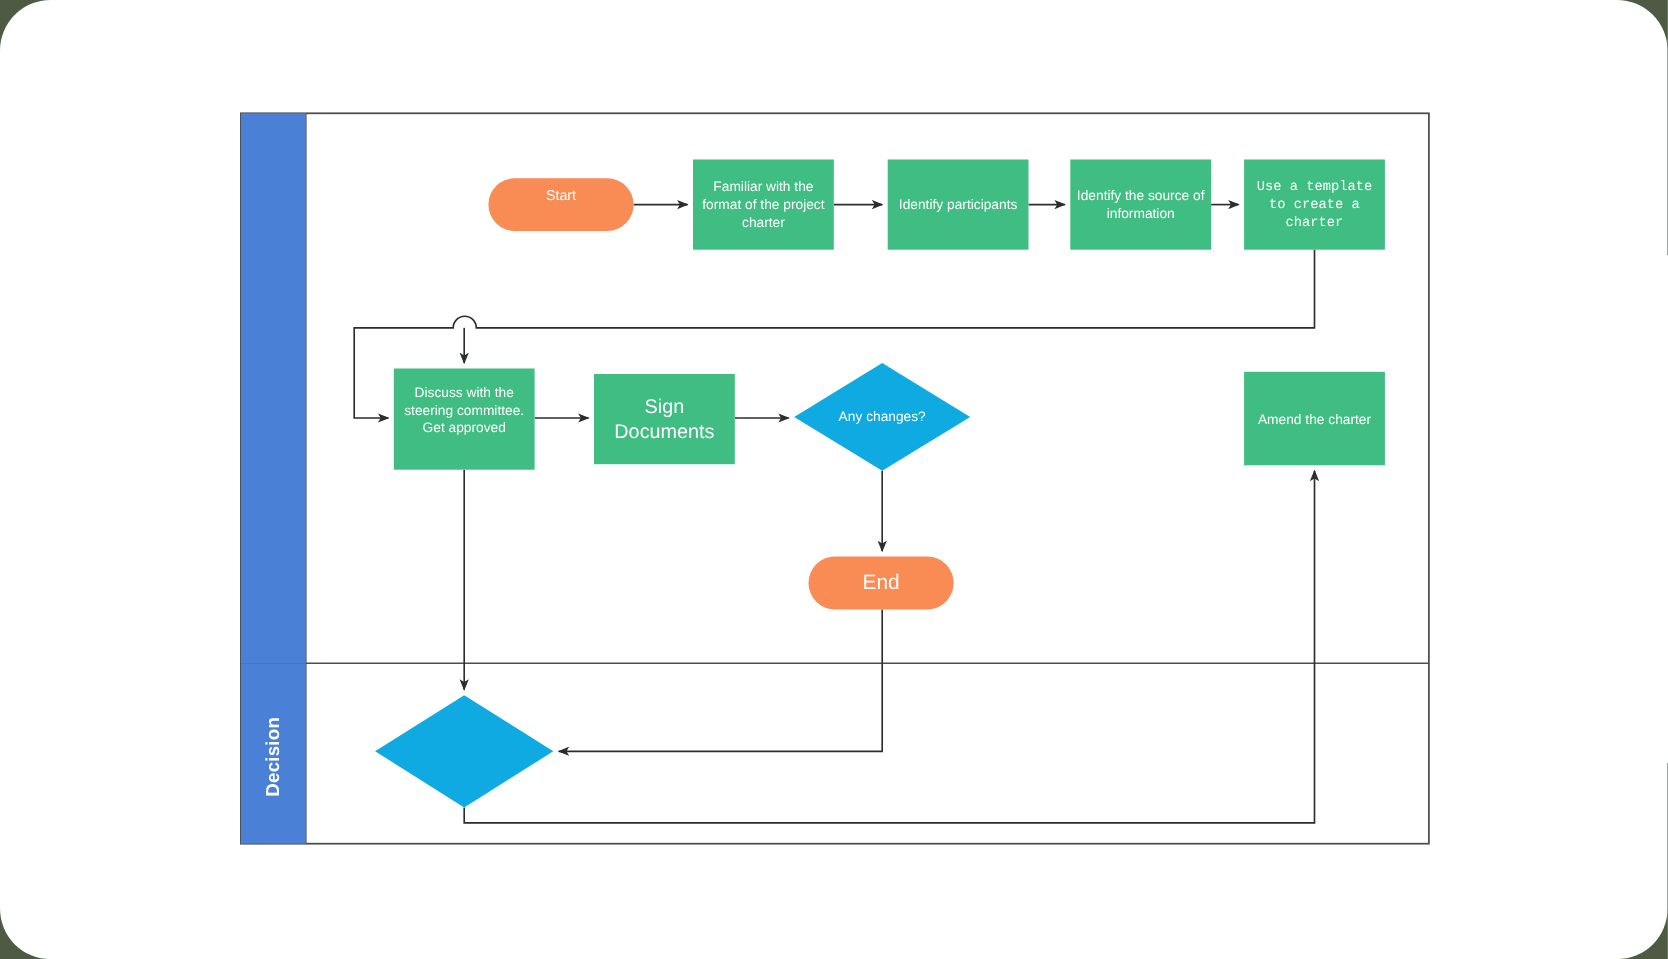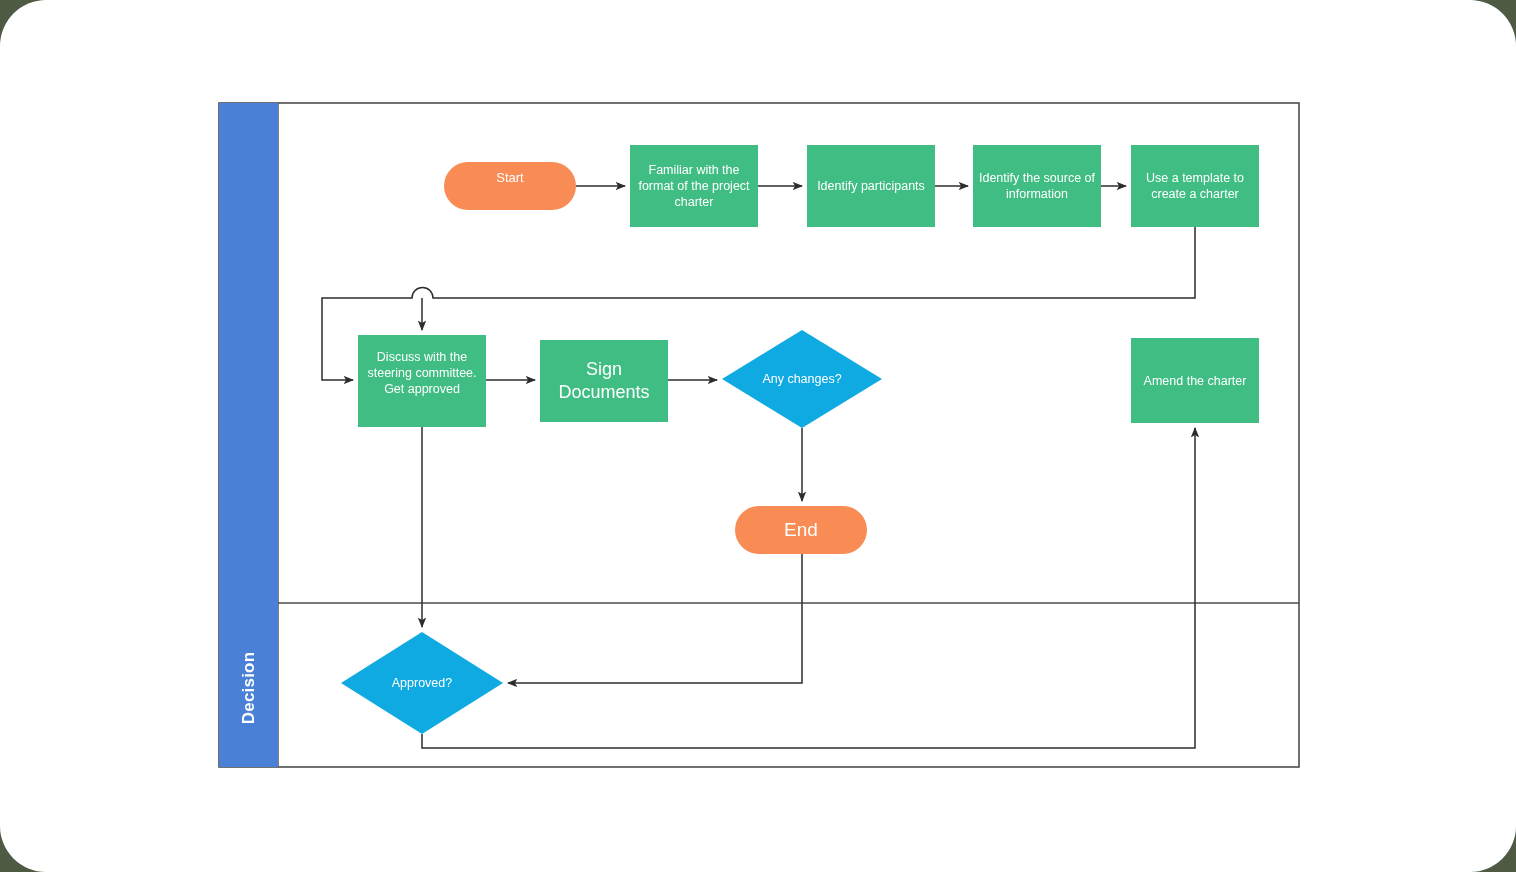--- a/index.html
+++ b/index.html
@@ -132,27 +132,26 @@
   <div class="lane-label" style="left:169px; top:678px; width:160px; font-size:17px; transform:rotate(-90deg);">Decision</div>
 
   <div class="node-text" style="left:444px; top:162px; width:132px; height:32px; font-size:13px;">Start</div>
 
   <div class="node-text" style="left:809px; top:145px; width:124px; height:82px; font-size:12.5px;">Identify participants</div>
 
   <div class="node-text" style="left:632px; top:145px; width:124px; height:82px; font-size:12.5px;">Familiar with the format of the project charter</div>
 
   <div class="node-text" style="left:975px; top:145px; width:124px; height:82px; font-size:12.5px;">Identify the source of information</div>
 
-  <div class="node-text" style="left:1133px; top:145px; width:124px; height:82px; font-size:12.5px;">Use a template to create a charter</div>
+  <div class="node-text" style="left:1133px; top:145px; width:124px; height:82px; font-size:12.5px;font-family:Liberation Mono, monospace;">Use a template to create a charter</div>
 
   <div class="node-text" style="left:359px; top:335px; width:126px; height:76px; font-size:12.5px;border-radius:14px;">Discuss with the steering committee. Get approved</div>
 
   <div class="node-text" style="left:542px; top:340px; width:124px; height:82px; font-size:18px;">Sign Documents</div>
 
   <div class="node-text" style="left:734px; top:355px; width:136px; height:48px; font-size:12.5px;">Any changes?</div>
 
   <div class="node-text" style="left:1133px; top:338px; width:124px; height:85px; font-size:12.5px;">Amend the charter</div>
 
   <div class="node-text" style="left:735px; top:506px; width:132px; height:48px; font-size:19px;">End</div>
 
-  <div class="node-text" style="left:354px; top:659px; width:136px; height:48px; font-size:12.5px;">Approved?</div>
 
 </div>
 
 </body></html>

